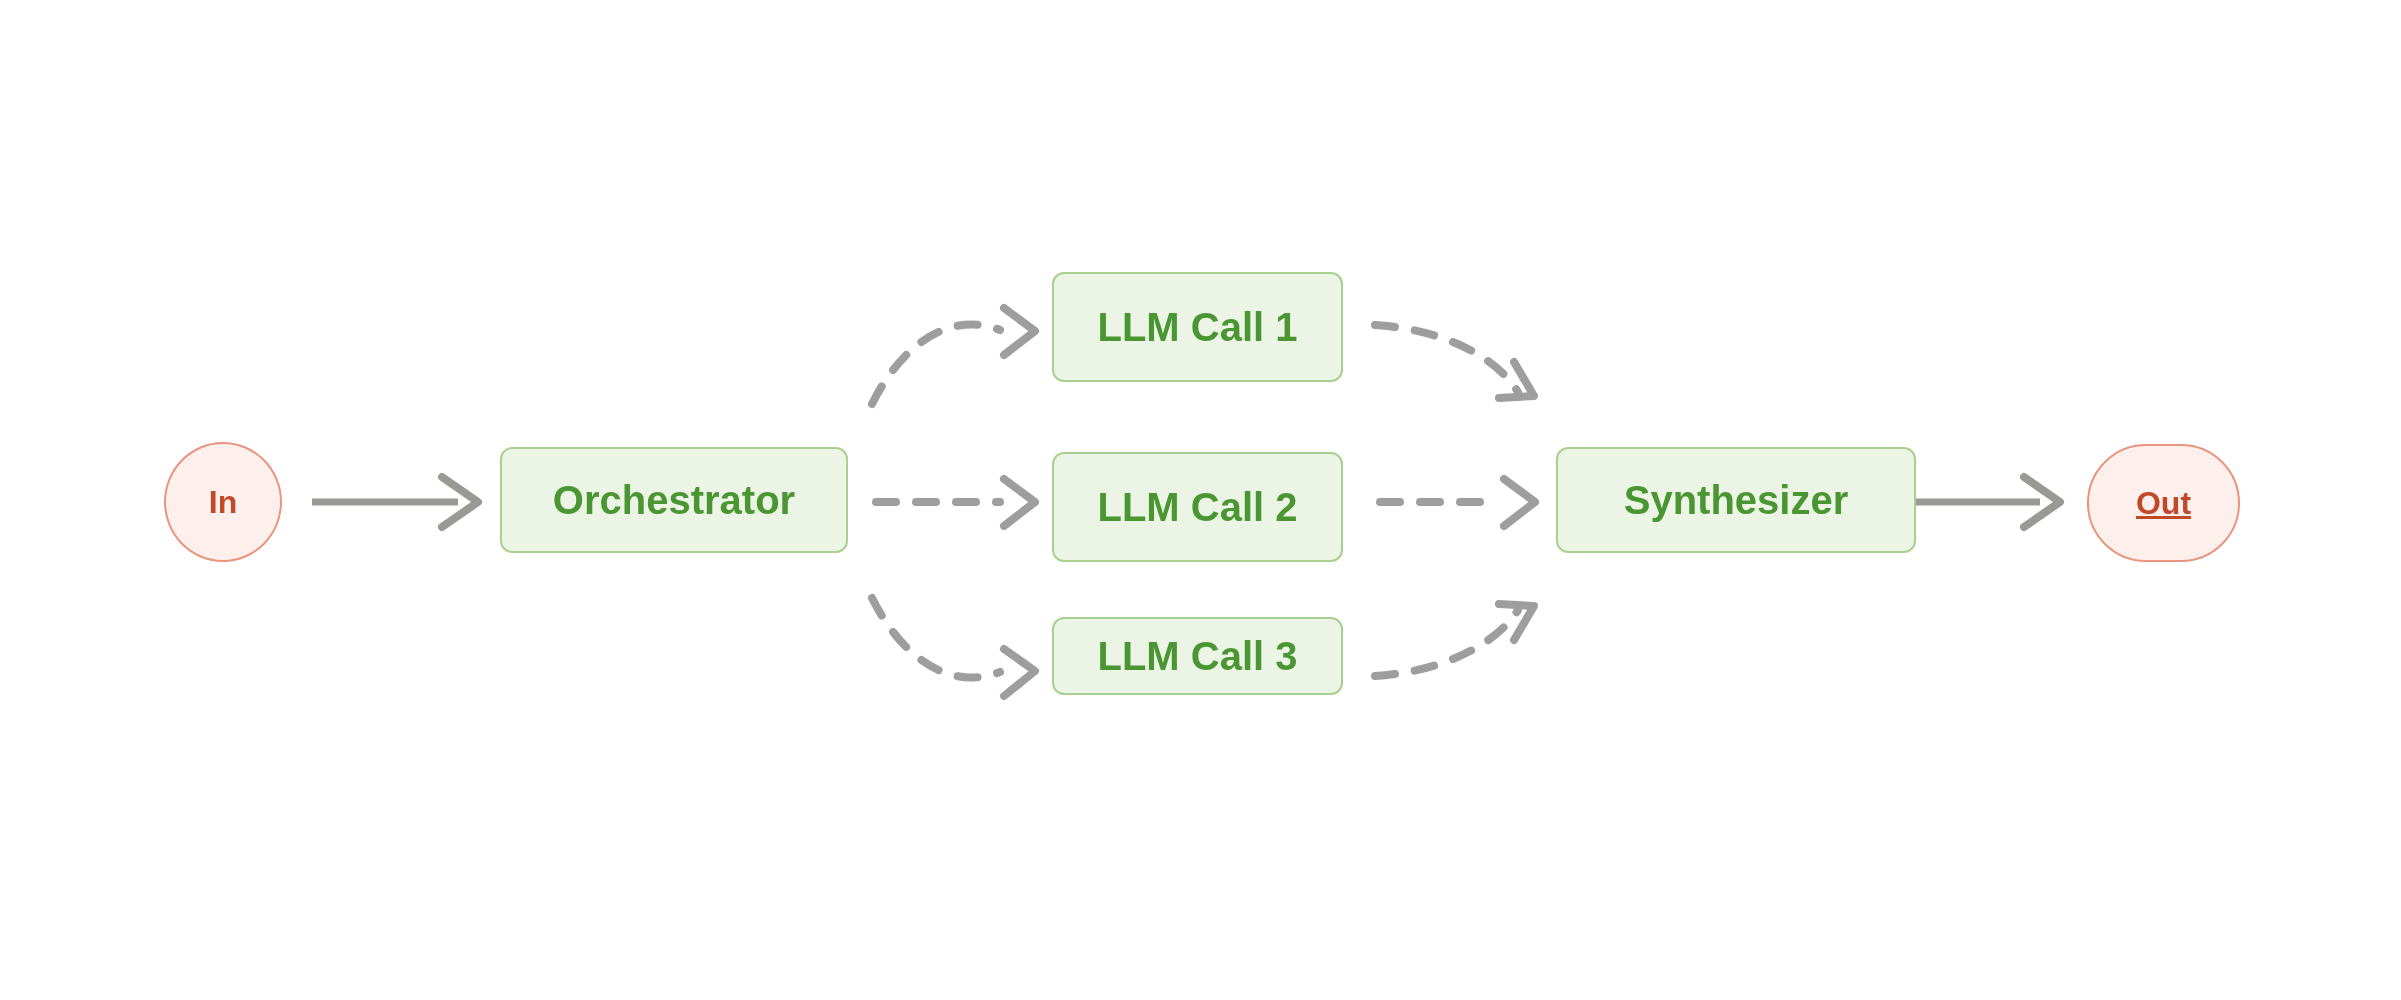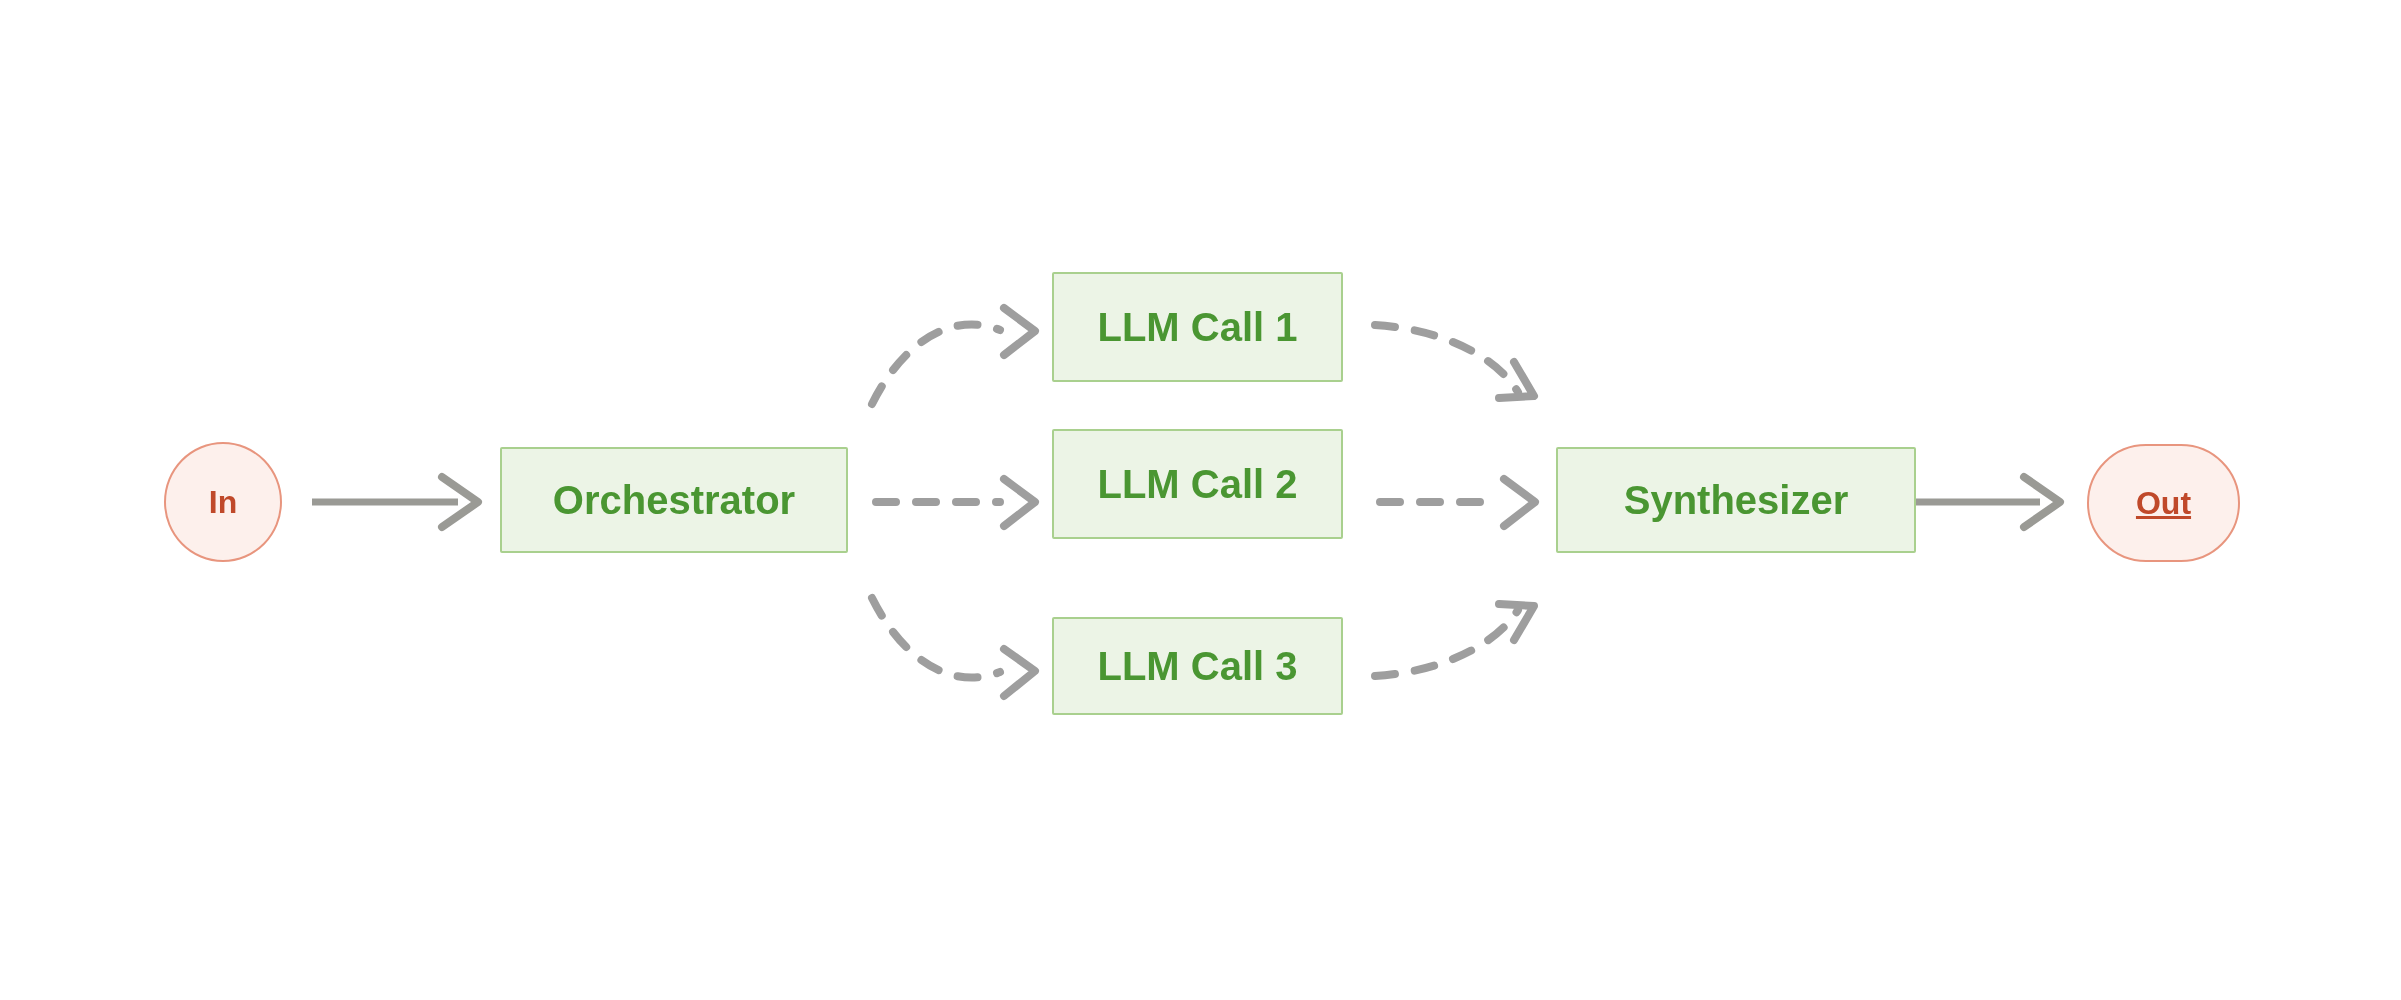--- a/index.html
+++ b/index.html
@@ -46,21 +46,21 @@
   }
   .terminal-circle { border-radius: 50%; }
   .terminal-pill   { border-radius: 60px; text-decoration: underline; }
   
   .process {
     background: #ecf4e6;
     border: 2px solid #a9d08e;
     color: #4a9632;
     font-weight: bold;
     font-size: 40px;
-    border-radius: 2px;
+    border-radius: 12px;
   }
 </style>
 </head>
 <body>
 
 <div id="canvas">
 
   <svg id="edges" viewBox="0 0 2401 1000" width="2401" height="1000" xmlns="http://www.w3.org/2000/svg">
 
     <g>
@@ -109,25 +109,25 @@
   </div>
 
   <div class="node process" style="left:492px; top:447px; width:348px; height:106px;margin-left:8px;">
     <span class="node-label">Orchestrator</span>
   </div>
 
   <div class="node process" style="left:1052px; top:272px; width:291px; height:110px;">
     <span class="node-label">LLM Call 1</span>
   </div>
 
-  <div class="node process" style="left:1052px; top:429px; width:291px; height:110px;">
+  <div class="node process" style="left:1052px; top:452px; width:291px; height:110px;">
     <span class="node-label">LLM Call 2</span>
   </div>
 
-  <div class="node process" style="left:1052px; top:617px; width:291px; height:98px;">
+  <div class="node process" style="left:1052px; top:617px; width:291px; height:78px;">
     <span class="node-label">LLM Call 3</span>
   </div>
 
   <div class="node process" style="left:1556px; top:447px; width:360px; height:106px;">
     <span class="node-label">Synthesizer</span>
   </div>
 
   <div class="node terminal terminal-pill" style="left:2087px; top:444px; width:153px; height:118px;">
     <span class="node-label">Out</span>
   </div>

